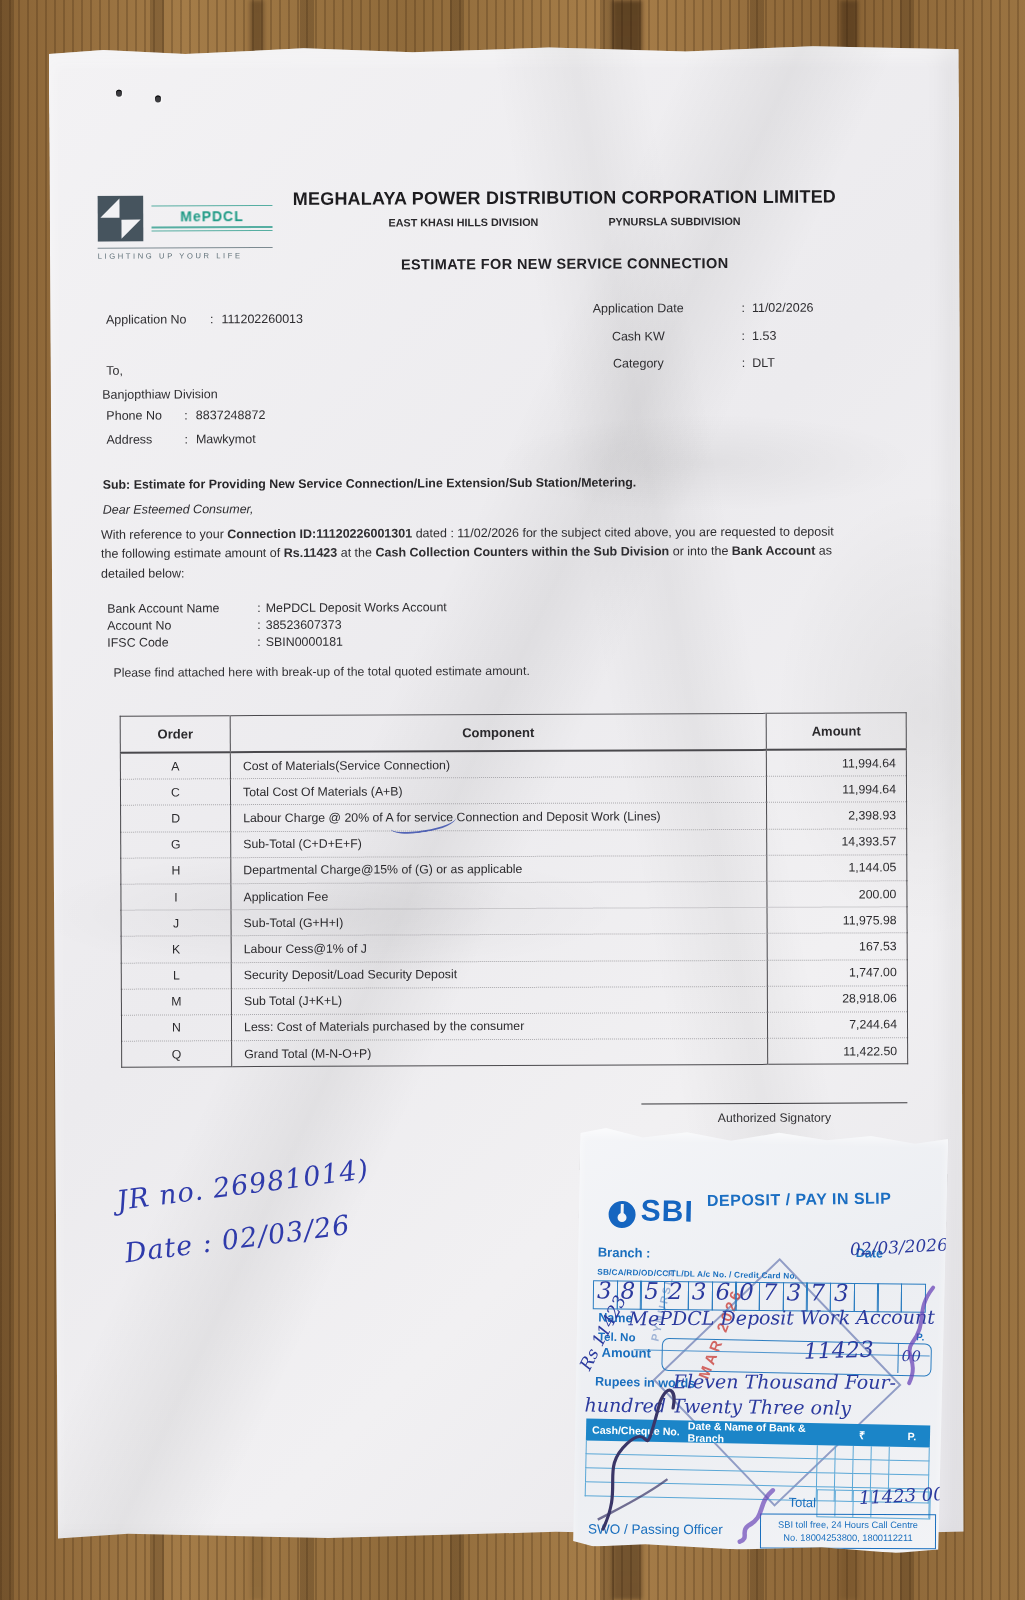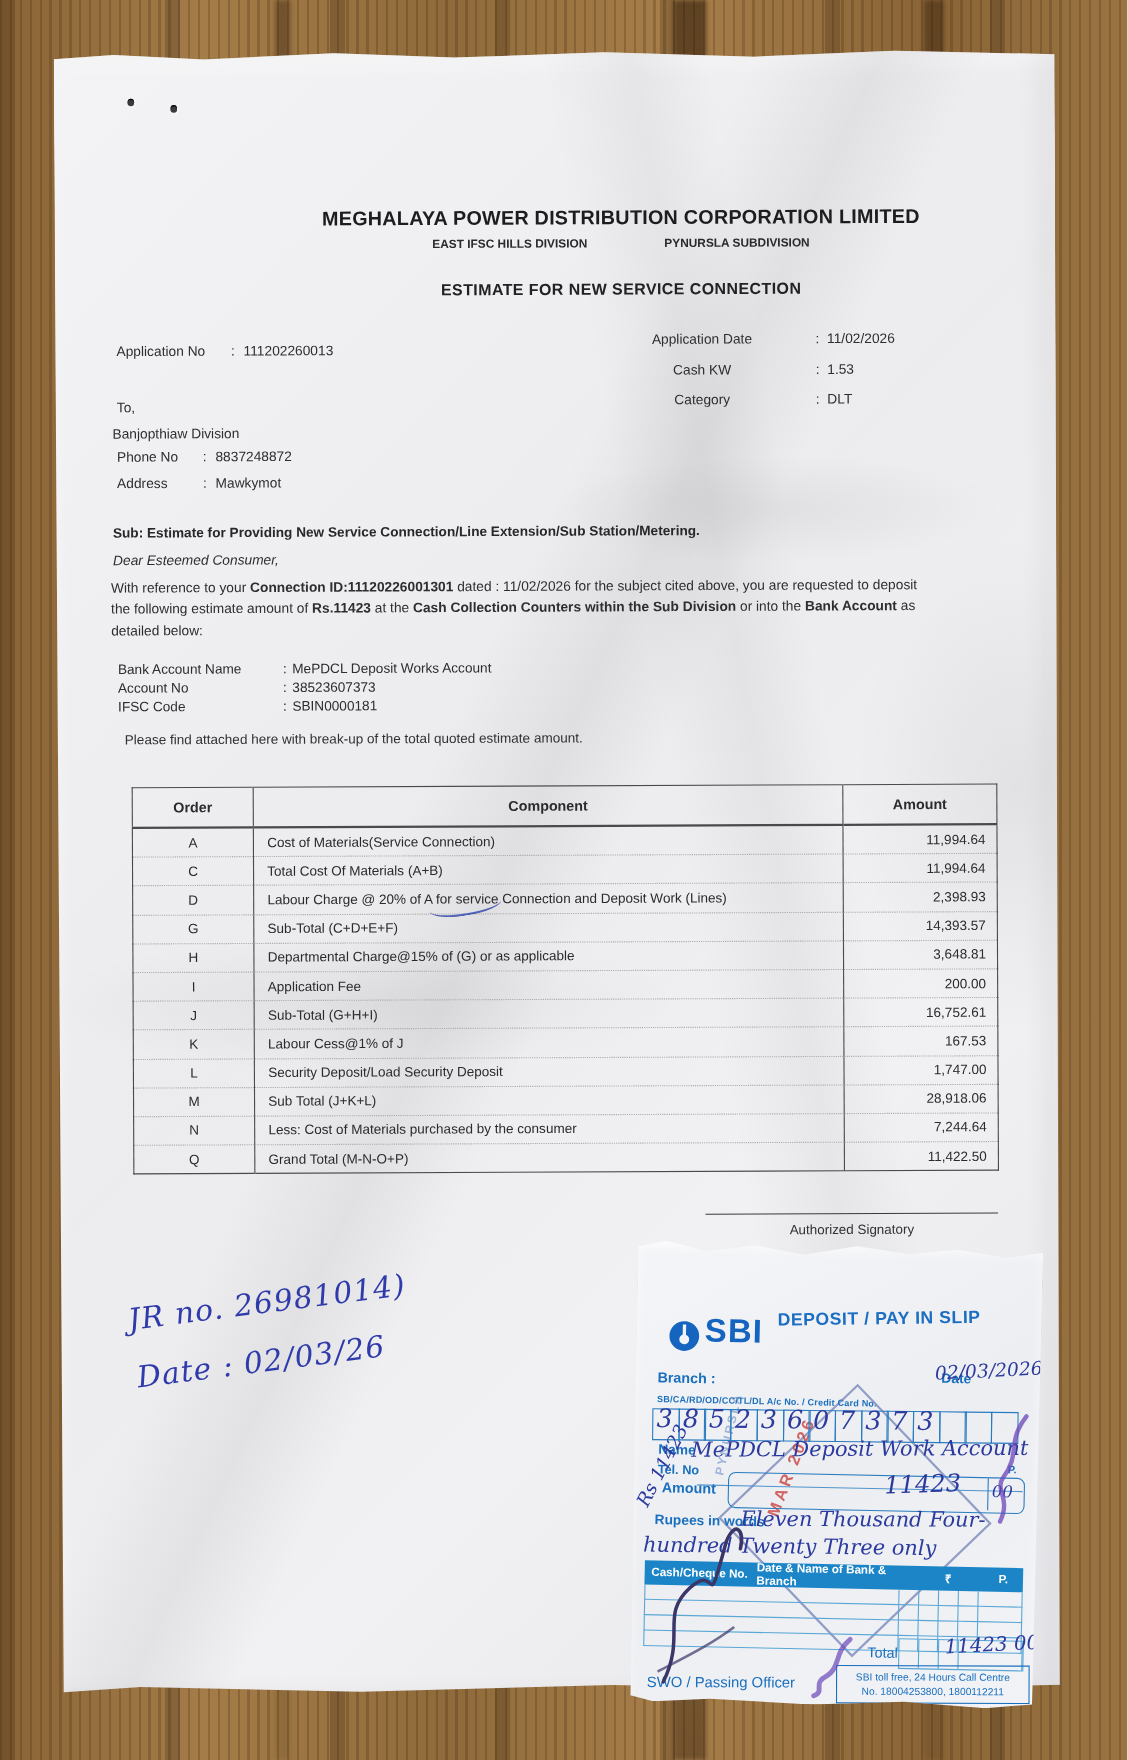--- a/index.html
+++ b/index.html
@@ -152,25 +152,41 @@
 <div class="scene">
   <div class="grain g1"></div>
   <div class="grain g2"></div>
   <div class="grain g3"></div>
 
   <div class="paper">
     <div class="crumple"></div>
     <div class="staple abs" style="left:67px;top:42px;"></div>
     <div class="staple abs" style="left:106px;top:48px;"></div>
 
+    <div class="abs logo-box">
+      <div class="logo-row">
+        <svg class="logo-sq" viewBox="0 0 48 48">
+          <rect width="48" height="48" fill="#46545e"></rect>
+          <polygon points="23,3 23,23 3,23" fill="#f2f2f4"></polygon>
+          <polygon points="25,45 25,25 45,25" fill="#f2f2f4"></polygon>
+        </svg>
+        <div class="logo-right">
+          <div class="logo-line"></div>
+          <div class="logo-text">MePDCL</div>
+          <div class="logo-line"></div>
+          <div class="logo-line"></div>
+        </div>
+      </div>
+      <div class="logo-tag">LIGHTING UP YOUR LIFE</div>
+    </div>
 
     <div class="abs hdr">
       <div class="hdr-company">MEGHALAYA POWER DISTRIBUTION CORPORATION LIMITED</div>
       <div class="hdr-div">
-        <span>EAST IFSC HILLS DIVISION</span>
+        <span>EAST KHASI HILLS DIVISION</span>
         <span>PYNURSLA SUBDIVISION</span>
       </div>
     </div>
     <div class="abs hdr-title">ESTIMATE FOR NEW SERVICE CONNECTION</div>
 
     <div class="abs meta-left">
       <span class="ml-lbl">Application No</span>
       <span class="m-col">:</span>
       <span style="margin-left:8px;">111202260013</span>
     </div>
@@ -254,31 +270,31 @@
             <td>2,398.93</td>
           </tr>
         <tr>
             <td>G</td>
             <td>Sub-Total (C+D+E+F)</td>
             <td>14,393.57</td>
           </tr>
         <tr>
             <td>H</td>
             <td>Departmental Charge@15% of (G) or as applicable</td>
-            <td>3,648.81</td>
+            <td>1,144.05</td>
           </tr>
         <tr>
             <td>I</td>
             <td>Application Fee</td>
             <td>200.00</td>
           </tr>
         <tr>
             <td>J</td>
             <td>Sub-Total (G+H+I)</td>
-            <td>16,752.61</td>
+            <td>11,975.98</td>
           </tr>
         <tr>
             <td>K</td>
             <td>Labour Cess@1% of J</td>
             <td>167.53</td>
           </tr>
         <tr>
             <td>L</td>
             <td>Security Deposit/Load Security Deposit</td>
             <td>1,747.00</td>

